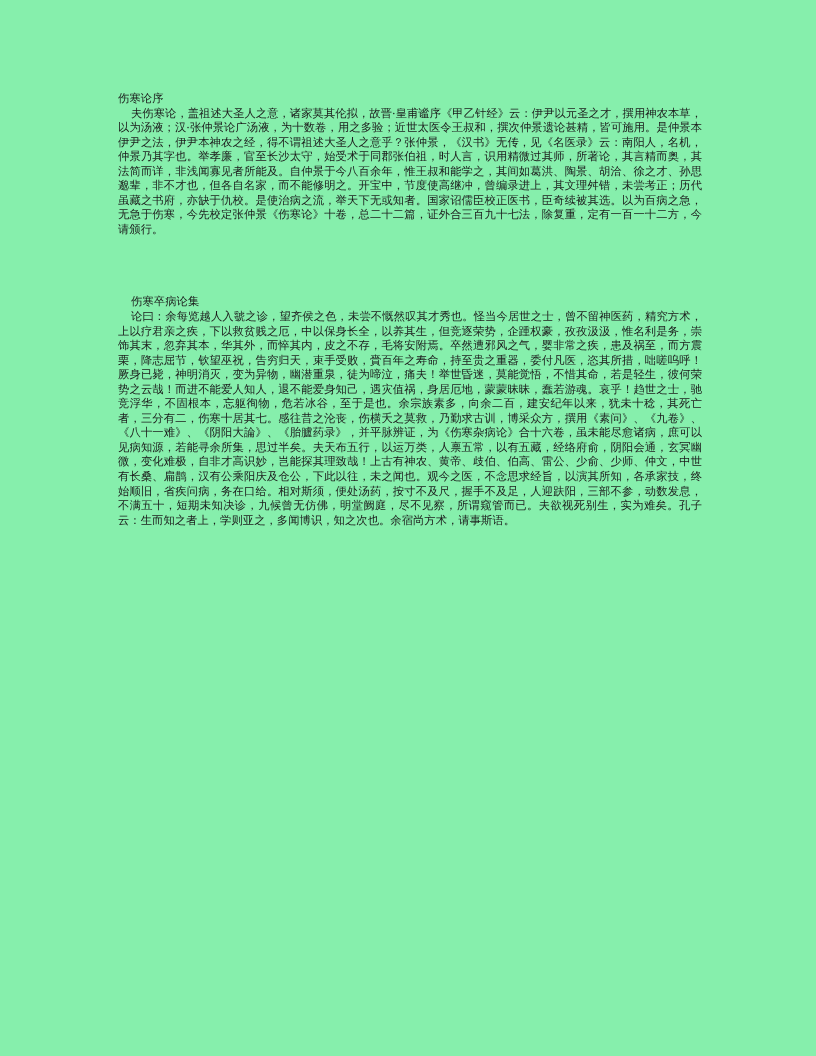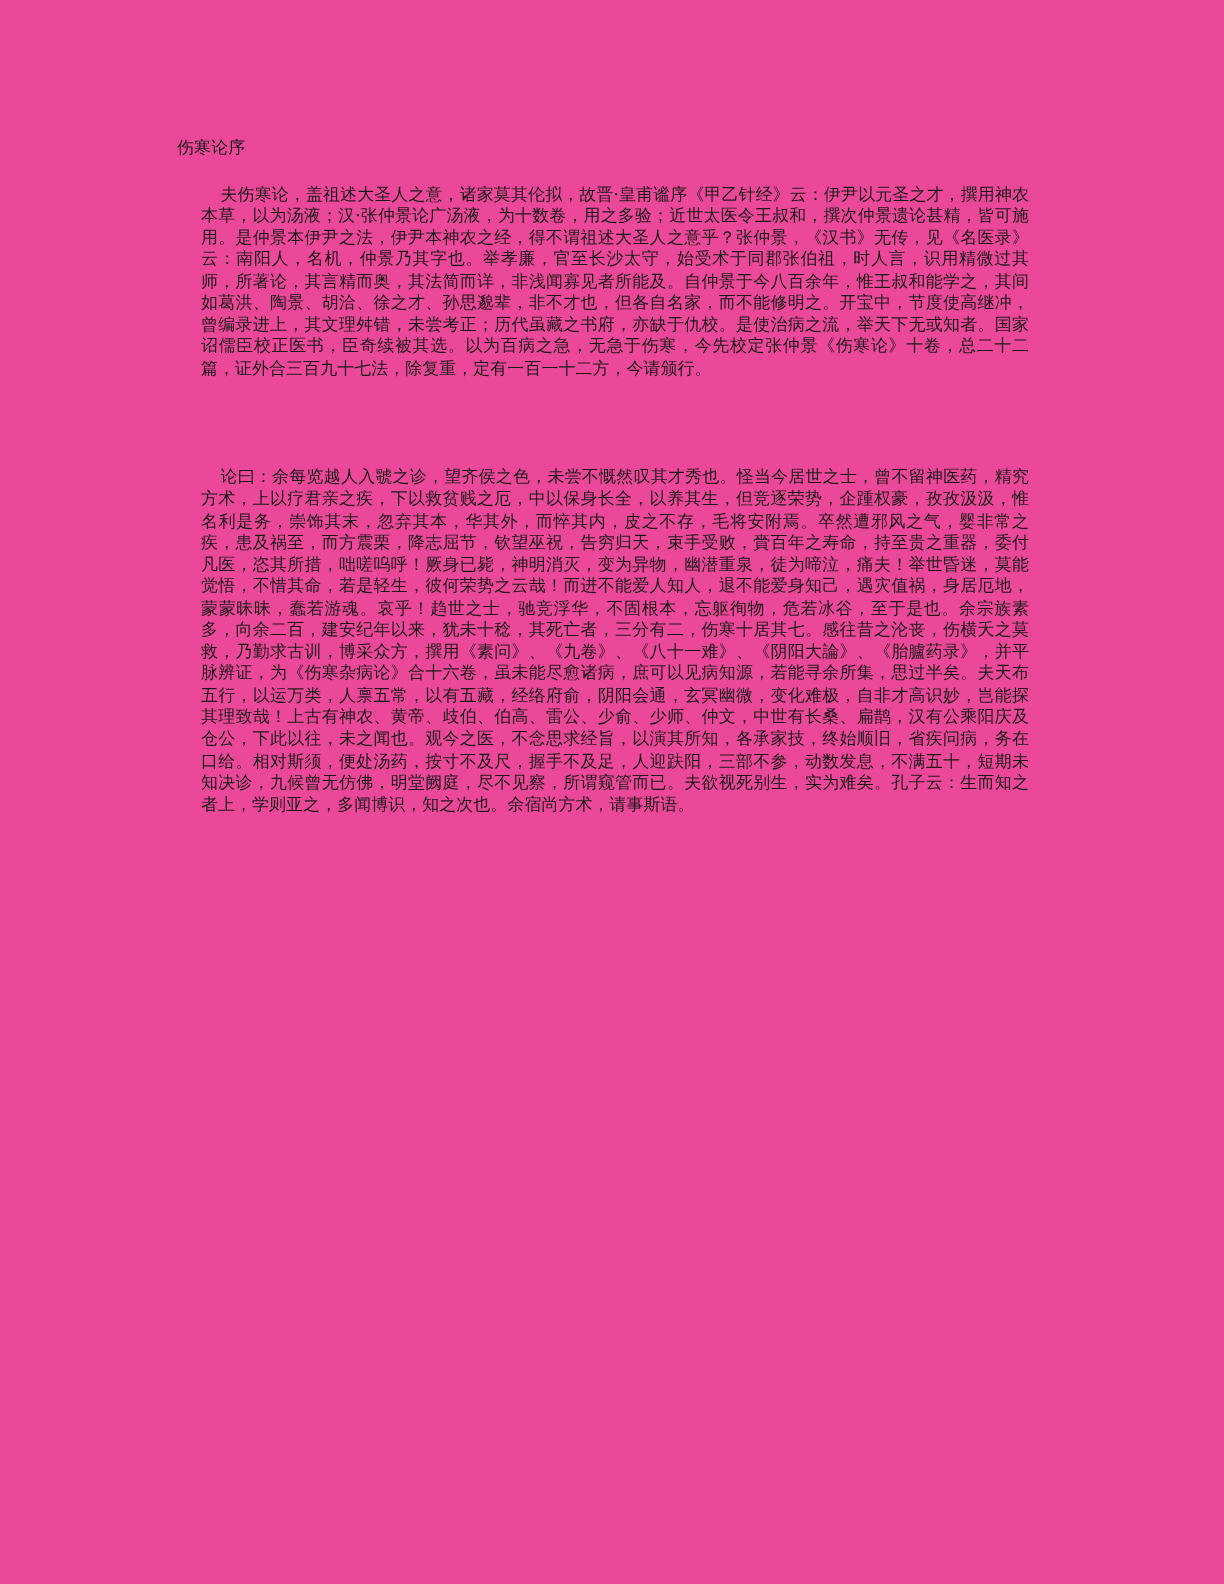--- a/index.html
+++ b/index.html
@@ -15,21 +15,21 @@
     color: #1a1a1a;
     overflow: hidden;
   }
 
   .page {
     position: absolute;
     left: 0;
     top: 0;
     width: 816px;
     height: 1056px;
-    background: #ec4899;
+    background: #86efac;
   }
 
   .content {
     position: absolute;
     left: 118px;
     top: 92px;
     width: 584px;
   }
 
   .section {
@@ -47,21 +47,21 @@
     margin: 0;
     font-weight: normal;
     text-align: left;
     white-space: pre;
   }
 
   .sec-body {
     font-size: 11.3px;
     line-height: 14.55px;
     letter-spacing: 0.05px;
-    margin: 16px;
+    margin: 0;
     text-align: justify;
     text-justify: inter-character;
     text-align-last: left;
     word-break: break-all;
   }
 
   .sec-body .para {
     margin: 0;
     text-indent: 13px;
   }
@@ -77,19 +77,20 @@
   <div class="content">
 
     <section class="section">
       <div class="sec-heading">伤寒论序</div>
       <div class="sec-body">
         <p class="para">夫伤寒论，盖祖述大圣人之意，诸家莫其伦拟，故晋·皇甫谧序《甲乙针经》云：伊尹以元圣之才，撰用神农本草，以为汤液；汉·张仲景论广汤液，为十数卷，用之多验；近世太医令王叔和，撰次仲景遗论甚精，皆可施用。是仲景本伊尹之法，伊尹本神农之经，得不谓祖述大圣人之意乎？张仲景，《汉书》无传，见《名医录》云：南阳人，名机，仲景乃其字也。举孝廉，官至长沙太守，始受术于同郡张伯祖，时人言，识用精微过其师，所著论，其言精而奥，其法简而详，非浅闻寡见者所能及。自仲景于今八百余年，惟王叔和能学之，其间如葛洪、陶景、胡洽、徐之才、孙思邈辈，非不才也，但各自名家，而不能修明之。开宝中，节度使高继冲，曾编录进上，其文理舛错，未尝考正；历代虽藏之书府，亦缺于仇校。是使治病之流，举天下无或知者。国家诏儒臣校正医书，臣奇续被其选。以为百病之急，无急于伤寒，今先校定张仲景《伤寒论》十卷，总二十二篇，证外合三百九十七法，除复重，定有一百一十二方，今请颁行。</p>
       </div>
     </section>
 
     <section class="section">
+      <div class="sec-heading heading-indent">伤寒卒病论集</div>
       <div class="sec-body">
         <p class="para">论曰：余每览越人入虢之诊，望齐侯之色，未尝不慨然叹其才秀也。怪当今居世之士，曾不留神医药，精究方术，上以疗君亲之疾，下以救贫贱之厄，中以保身长全，以养其生，但竞逐荣势，企踵权豪，孜孜汲汲，惟名利是务，崇饰其末，忽弃其本，华其外，而悴其内，皮之不存，毛将安附焉。卒然遭邪风之气，婴非常之疾，患及祸至，而方震栗，降志屈节，钦望巫祝，告穷归天，束手受败，賫百年之寿命，持至贵之重器，委付凡医，恣其所措，咄嗟呜呼！厥身已毙，神明消灭，变为异物，幽潜重泉，徒为啼泣，痛夫！举世昏迷，莫能觉悟，不惜其命，若是轻生，彼何荣势之云哉！而进不能爱人知人，退不能爱身知己，遇灾值祸，身居厄地，蒙蒙昧昧，蠢若游魂。哀乎！趋世之士，驰竞浮华，不固根本，忘躯徇物，危若冰谷，至于是也。余宗族素多，向余二百，建安纪年以来，犹未十稔，其死亡者，三分有二，伤寒十居其七。感往昔之沦丧，伤横夭之莫救，乃勤求古训，博采众方，撰用《素问》、《九卷》、《八十一难》、《阴阳大論》、《胎臚药录》，并平脉辨证，为《伤寒杂病论》合十六卷，虽未能尽愈诸病，庶可以见病知源，若能寻余所集，思过半矣。夫天布五行，以运万类，人禀五常，以有五藏，经络府俞，阴阳会通，玄冥幽微，变化难极，自非才高识妙，岂能探其理致哉！上古有神农、黄帝、歧伯、伯高、雷公、少俞、少师、仲文，中世有长桑、扁鹊，汉有公乘阳庆及仓公，下此以往，未之闻也。观今之医，不念思求经旨，以演其所知，各承家技，终始顺旧，省疾问病，务在口给。相对斯须，便处汤药，按寸不及尺，握手不及足，人迎趺阳，三部不参，动数发息，不满五十，短期未知决诊，九候曾无仿佛，明堂阙庭，尽不见察，所谓窥管而已。夫欲视死别生，实为难矣。孔子云：生而知之者上，学则亚之，多闻博识，知之次也。余宿尚方术，请事斯语。</p>
       </div>
     </section>
 
   </div>
 </div>
 
 </body></html>

